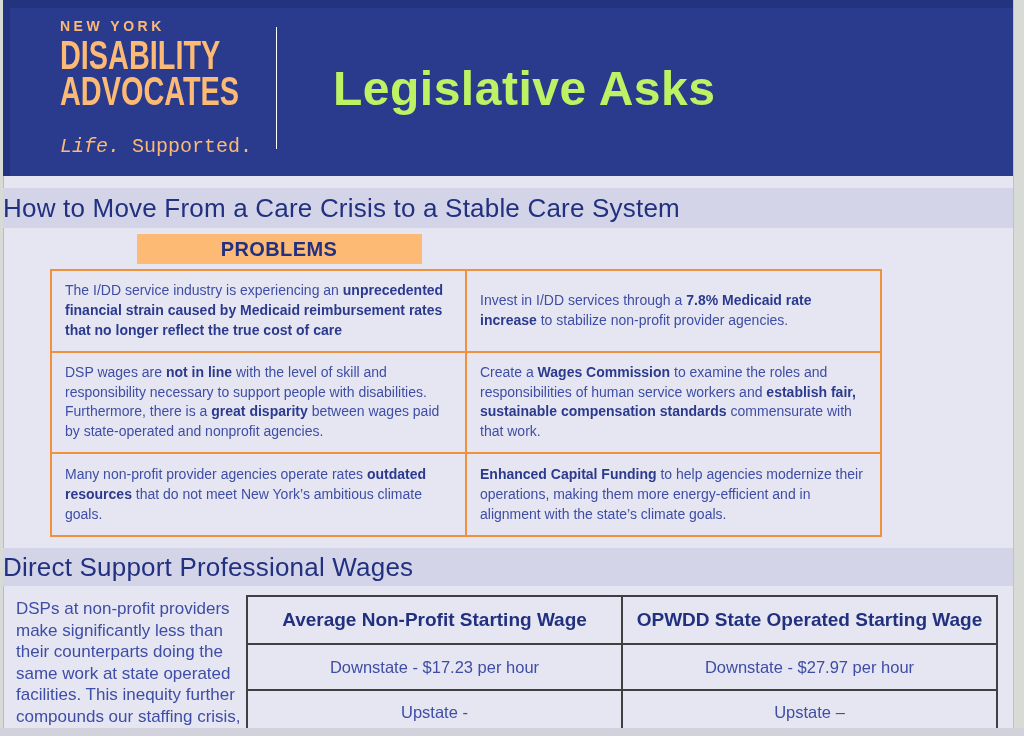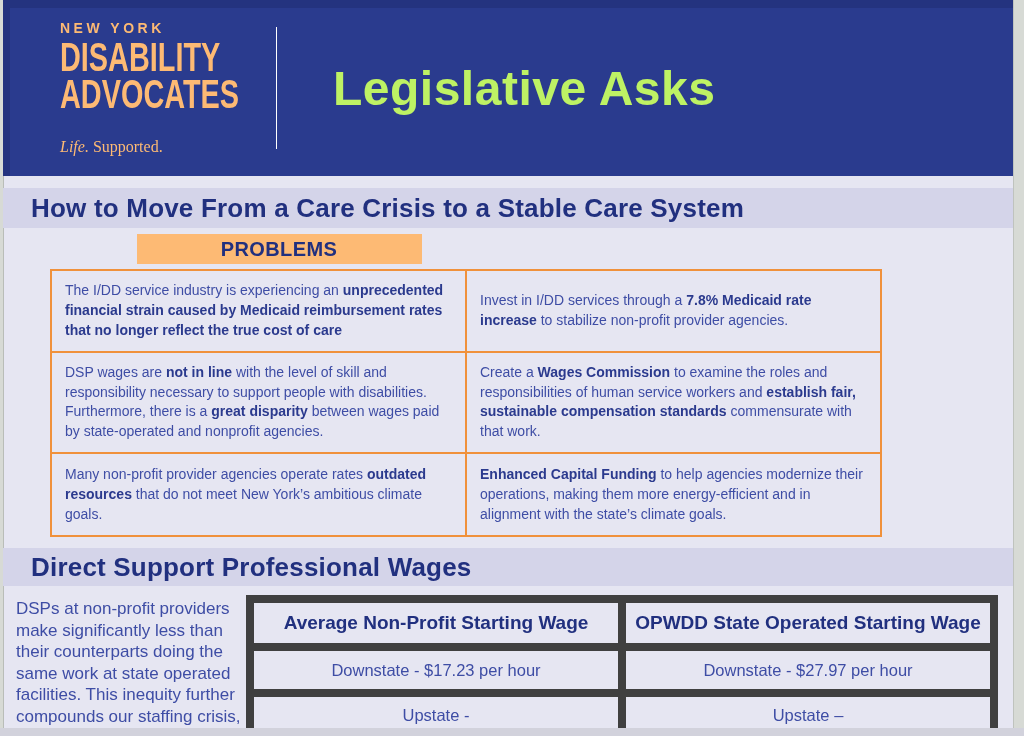--- a/index.html
+++ b/index.html
@@ -26,35 +26,35 @@
     position:relative;
   }
   .logo { margin-left:57px; color:#fdba74; width:215px; }
   .logo-line1 { font-size:14px; font-weight:bold; letter-spacing:3.5px; margin-bottom:7px; }
   .logo-line2, .logo-line3 {
     font-size:37px; font-weight:bold; line-height:0.82;
     letter-spacing:0px; transform:scaleX(0.78) scaleY(1.08);
     transform-origin:left center; white-space:nowrap;
   }
   .logo-line3 { margin-top:6px; }
-  .logo-tagline { font-family:Liberation Serif, serif; font-size:16px; margin-top:28px; }
+  .logo-tagline { font-family:Liberation Mono, monospace; font-size:20px; margin-top:28px; }
   .logo-tagline .life { font-style:italic; }
   .masthead-divider {
     position:absolute; left:273px; top:27px;
     width:1px; height:122px; background:#ffffff;
   }
   .masthead-title {
     margin-left:58px; color:#bef264;
     font-size:48px; font-weight:bold; letter-spacing:0.5px;
   }
   
   .band {
     background:#d4d4e9; color:#21307f;
-    font-weight:bold; font-size:26px;
-    height:40px; line-height:40px; padding-left:28px;
+    font-weight:normal; font-size:26px;
+    height:40px; line-height:40px; padding-left:0;
     letter-spacing:0.2px;
   }
   .gap1 { height:12px; }
   
   .colhead-row { display:flex; margin:6px 47px 5px 47px; }
   .colhead-col { width:50%; display:flex; justify-content:center; }
   .colhead-box {
     background:#fdba74; color:#21307f;
     font-weight:bold; font-size:20px; letter-spacing:0.4px;
     width:285px; height:30px; line-height:30px; text-align:center;
@@ -81,21 +81,21 @@
   .bottom-flex { display:flex; margin-top:9px; }
   .intro {
     width:242px; padding-left:13px; padding-top:3px;
     color:#3e4da5; font-size:17px; line-height:1.27;
   }
   .wage-table {
     margin-left:1px; width:752px;
     border-collapse:collapse; table-layout:fixed;
   }
   .wage-table td {
-    border:8px solid #404040;
+    border:2px solid #404040;
     background:#e6e6f2;
     text-align:center; vertical-align:middle;
     color:#3e4da5; font-size:16.5px;
   }
   .wage-table tr.hdr td {
     font-weight:bold; color:#21307f; font-size:19px; height:48px;
   }
   .wage-table tr.downstate td { height:46px; }
   .wage-table tr.upstate td { height:66px; line-height:1.35; }
   

